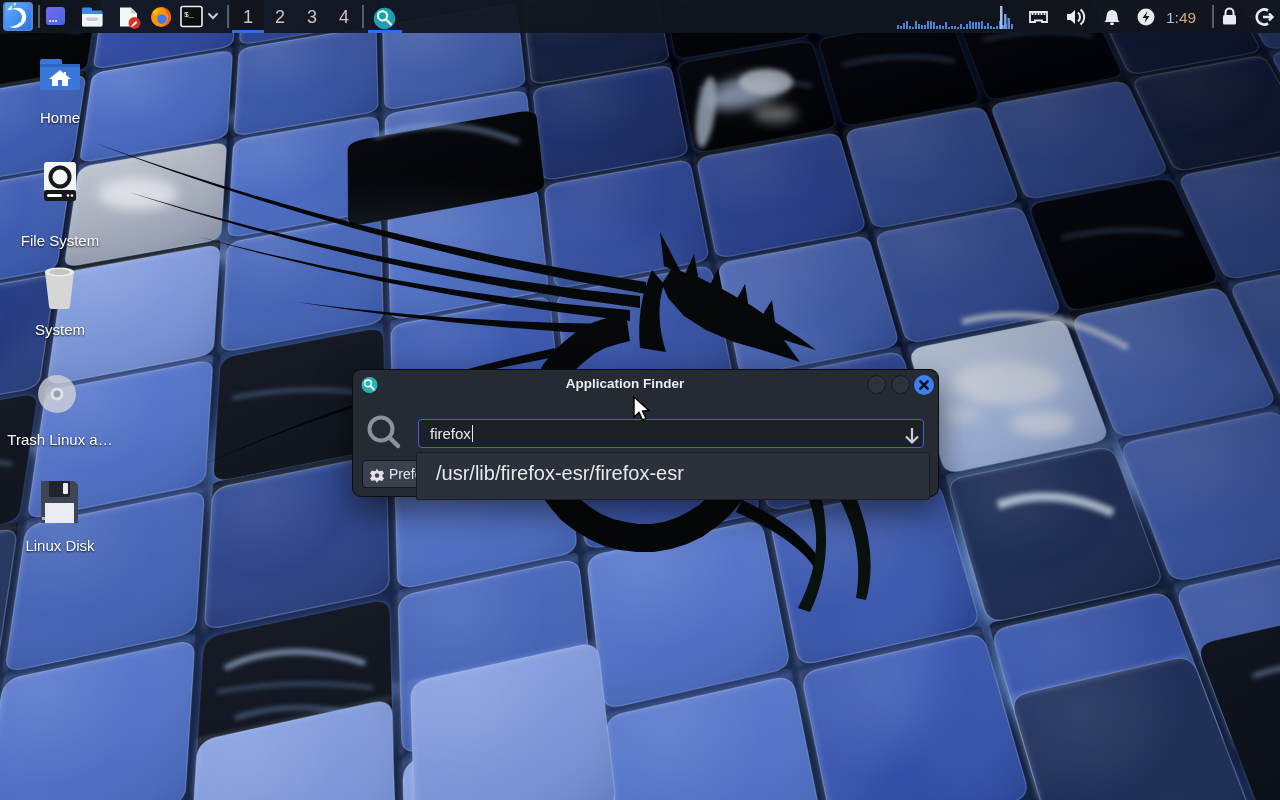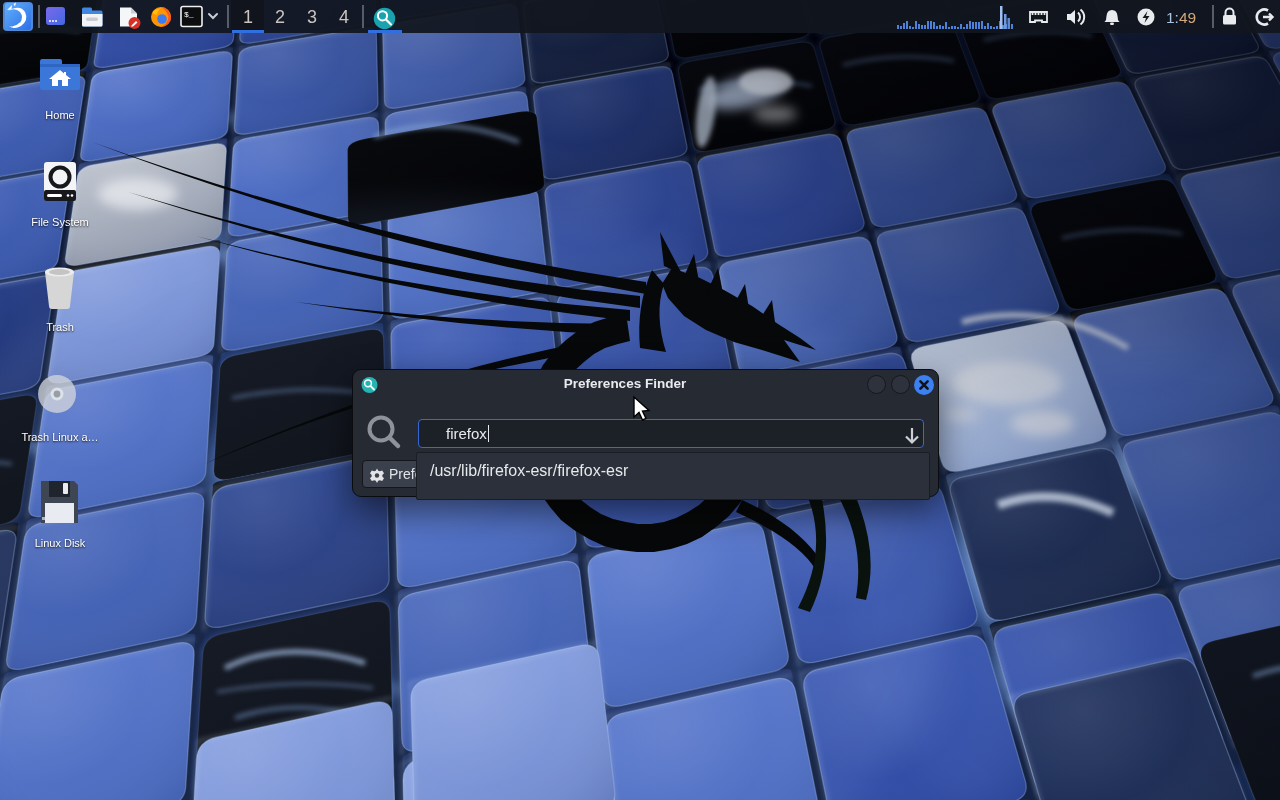--- a/index.html
+++ b/index.html
@@ -1,24 +1,24 @@
 <!DOCTYPE html>
 <html><head><meta charset="utf-8"><style>
 *{margin:0;padding:0;box-sizing:border-box}
 html,body{width:1280px;height:800px;overflow:hidden;background:#0c1531;font-family:"Liberation Sans",sans-serif}
 .abs{position:absolute}
 #panel{position:absolute;top:0;left:0;width:1280px;height:33px;background:rgba(17,21,30,0.93);z-index:50}
 .sep{position:absolute;top:5px;width:2px;height:23px;background:#6a6f76;opacity:0.8}
 .ws{position:absolute;top:0;height:33px;width:32px;text-align:center;line-height:34px;font-size:18px;color:#c9c5bd}
 .uline{position:absolute;height:3px;background:#2f6fe0;top:30px}
-.deskicon{position:absolute;width:120px;text-align:center;color:#fff;font-size:11px;text-shadow:0 1px 2px rgba(0,0,0,0.85)}
+.deskicon{position:absolute;width:120px;text-align:center;color:#fff;font-size:15px;text-shadow:0 1px 2px rgba(0,0,0,0.85)}
 #dlg{position:absolute;left:352px;top:369px;width:587px;height:128px;background:#252a33;border:1px solid #0a0c10;border-radius:9px;box-shadow:0 14px 34px rgba(0,0,0,0.55);z-index:60}
 #dlgtitle{position:absolute;top:0;left:0;right:0;height:32px;text-align:center;font-size:13.5px;font-weight:bold;color:#e9ebee;line-height:30px}
 .winbtn{position:absolute;top:375px;width:19px;height:19px;border-radius:50%;background:#2d323c;border:1.5px solid #16181d;z-index:61}
-#input{position:absolute;left:418px;top:419px;width:506px;height:29px;background:#1c2027;border:1.5px solid #3968d6;border-radius:4px;z-index:61;color:#e8eaed;font-size:15px;line-height:27px;padding-left:27px}
+#input{position:absolute;left:418px;top:419px;width:506px;height:29px;background:#1c2027;border:1.5px solid #3968d6;border-radius:4px;z-index:61;color:#e8eaed;font-size:15px;line-height:27px;padding-left:11px}
 #drop{position:absolute;left:416px;top:452px;width:514px;height:48px;background:#2b303a;border:1px solid #1a1d24;border-radius:2px;z-index:63;color:#e6e8eb;font-size:15px}
 #prefbtn{position:absolute;left:362px;top:460px;width:58px;height:28px;background:#3a404c;border:1px solid #14161b;border-radius:4px;z-index:62;color:#e2e4e8;font-size:14px;line-height:26px;padding-left:26px;overflow:hidden}
 </style></head><body>
 <svg width="1280" height="800" viewBox="0 0 1280 800" style="position:absolute;top:0;left:0">
     <defs>
       <linearGradient id="gM1" x1="0" y1="0" x2="0.45" y2="1">
         <stop offset="0" stop-color="#5b79cf"></stop>
         <stop offset="1" stop-color="#3f60b8"></stop>
       </linearGradient>
       <linearGradient id="gM2" x1="0" y1="0" x2="0.45" y2="1">
@@ -471,22 +471,22 @@
 
 <g>
  <path d="M41,481 L74,481 L78,485 L78,523 L41,523 Z" fill="#3e4654"></path>
  <rect x="49" y="481" width="21" height="16" fill="#20242c"></rect>
  <rect x="63" y="483" width="5" height="11" rx="1" fill="#e8eaee"></rect>
  <rect x="45" y="503" width="29" height="20" fill="#e8ecf2"></rect>
  <rect x="42" y="517" width="3" height="3" fill="#fff" opacity="0.6"></rect>
 </g>
 </svg>
 <div class="deskicon" style="left:0px;top:109px">Home</div>
-<div class="deskicon" style="left:0px;top:216px">File System</div>
-<div class="deskicon" style="left:0px;top:321px">Trash</div>
+<div class="deskicon" style="left:0px;top:232px">File System</div>
+<div class="deskicon" style="left:0px;top:321px">System</div>
 <div class="deskicon" style="left:0px;top:431px">Trash Linux a…</div>
 <div class="deskicon" style="left:0px;top:537px">Linux Disk</div>
 <div id="panel"></div>
 <svg class="abs" width="1280" height="33" viewBox="0 0 1280 33" style="z-index:55;top:0;left:0">
     <g>
 <rect x="3" y="2" width="30" height="29" rx="4" fill="#5e9df2" opacity="0.85"></rect>
 <rect x="5" y="3" width="26" height="27" rx="3" fill="url(#kali)"></rect>
 <defs>
         <linearGradient id="kali" x1="0" y1="0" x2="1" y2="1">
           <stop offset="0" stop-color="#63b0fb"></stop>
@@ -582,42 +582,42 @@
 <div class="sep" style="left:362px;z-index:56;"></div>
 <div class="sep" style="left:1212px;z-index:56"></div>
 <div class="abs" style="left:231px;top:0;width:33px;height:33px;background:#11141c;z-index:55"></div>
 <div class="ws" style="left:232px;z-index:56">1</div>
 <div class="ws" style="left:264px;z-index:56">2</div>
 <div class="ws" style="left:296px;z-index:56">3</div>
 <div class="ws" style="left:328px;z-index:56">4</div>
 <div class="uline" style="left:232px;width:32px;z-index:57"></div>
 <div class="uline" style="left:368px;width:34px;z-index:57"></div>
 <div id="dlg"></div>
-<div id="dlgtitle" style="left:352px;top:369px;width:546px;position:absolute;z-index:61">Preferences Finder</div>
+<div id="dlgtitle" style="left:352px;top:369px;width:546px;position:absolute;z-index:61">Application Finder</div>
 <svg class="abs" width="40" height="40" viewBox="0 0 40 40" style="left:352px;top:369px;z-index:62">
 <circle cx="17.5" cy="16" r="8" fill="#26b3b3"></circle>
     <circle cx="16" cy="14.3" r="3.4" fill="none" stroke="#fff" stroke-width="1.5"></circle>
     <path d="M18.5,17 L22,20.5" stroke="#fff" stroke-width="1.8" stroke-linecap="round"></path>
   </svg>
 <div class="winbtn" style="left:866.5px"></div>
 <div class="winbtn" style="left:890.5px"></div>
 <svg class="abs" width="24" height="24" viewBox="0 0 24 24" style="left:913px;top:374px;z-index:62">
 <circle cx="11" cy="11" r="10" fill="#3d80f0"></circle>
     <path d="M7.4,7.4 L14.6,14.6 M14.6,7.4 L7.4,14.6" stroke="#10131a" stroke-width="2.6" stroke-linecap="round"></path>
   </svg>
 <svg class="abs" width="46" height="46" viewBox="0 0 46 46" style="left:362px;top:412px;z-index:61">
 <circle cx="19" cy="17" r="11.5" fill="none" stroke="#8d939c" stroke-width="4"></circle>
     <path d="M27.5,25.5 L36,34" stroke="#8d939c" stroke-width="4.5" stroke-linecap="round"></path>
   </svg>
 <div id="input">firefox<span style="border-left:1.5px solid #e8eaed;margin-left:1px"></span></div>
 <svg class="abs" width="26" height="26" viewBox="0 0 26 26" style="left:899px;top:423px;z-index:62">
 <path d="M13,5 L13,19 M7,13.5 L13,19.5 L19,13.5" stroke="#ccd0d6" stroke-width="2.2" fill="none"></path>
   </svg>
 <div id="drop">
-    <div style="margin:9px 0 0 13px;font-size:16px">/usr/lib/firefox-esr/firefox-esr</div>
+    <div style="margin:9px 0 0 19px;font-size:20px">/usr/lib/firefox-esr/firefox-esr</div>
   </div>
 <div id="prefbtn">Preferences</div>
 <svg class="abs" width="22" height="22" viewBox="0 0 22 22" style="left:366px;top:464px;z-index:62">
 <path d="M11,4 L12.2,6.2 A5,5 0 0 1 13.8,6.8 L16.2,6 L18,8.8 L16.3,10.5 A5,5 0 0 1 16.3,12 L18,13.7 L16.2,16.5 L13.8,15.7 A5,5 0 0 1 12.2,16.3 L11,18.5 L9.8,16.3 A5,5 0 0 1 8.2,15.7 L5.8,16.5 L4,13.7 L5.7,12 A5,5 0 0 1 5.7,10.5 L4,8.8 L5.8,6 L8.2,6.8 A5,5 0 0 1 9.8,6.2 Z" fill="#e2e4e8" transform="translate(0,0.5)"></path>
 <circle cx="11" cy="11.5" r="2.2" fill="#3a404c"></circle>
   </svg>
 <svg class="abs" width="26" height="30" viewBox="0 0 26 30" style="left:631px;top:395px;z-index:70">
 <path d="M3,2 L3,22 L8,17.5 L11.5,25 L15,23.5 L11.5,16 L18,15.5 Z" fill="#fff" stroke="#000" stroke-width="1.4"></path>
   </svg>
 </body></html>

